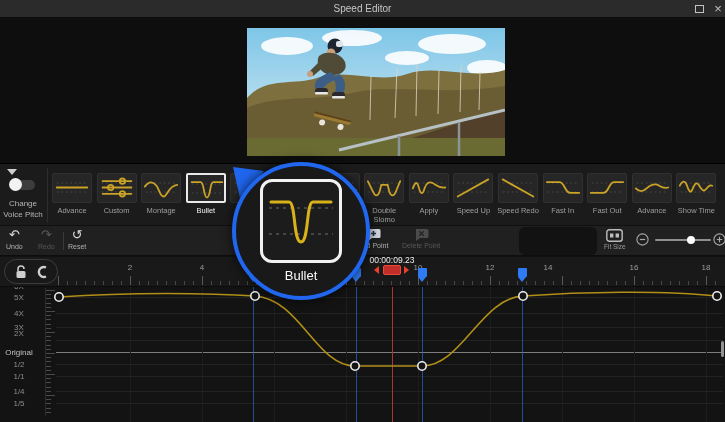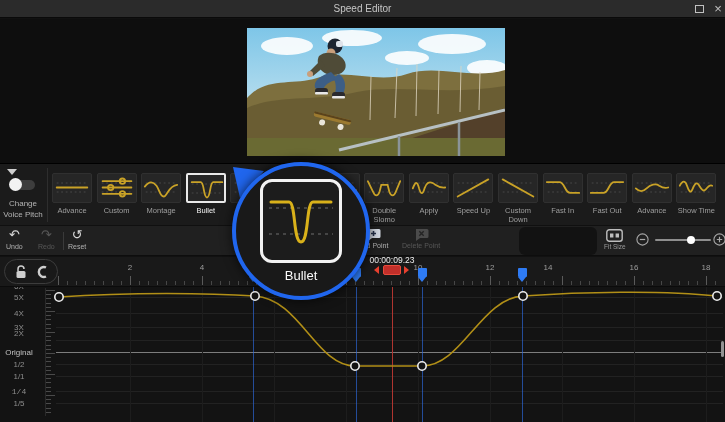--- a/index.html
+++ b/index.html
@@ -236,21 +236,21 @@
               <path d="M3,25 L37,6"></path>
             </g>
           </svg></div>
         <div class="tlabel" style="left: 451.4px;">Speed Up</div>
         <div class="tile" style="left: 498px;"><svg width="38" height="27" viewBox="0 0 40 30">
             <path d="M3,10 H37 M3,20 H37" stroke="#555" stroke-width="0.8" stroke-dasharray="2,3" fill="none"></path>
             <g fill="none" stroke="#c9a227" stroke-width="2" stroke-linecap="round">
               <path d="M3,6 L37,25"></path>
             </g>
           </svg></div>
-        <div class="tlabel" style="left: 496px;">Custom Down</div>
+        <div class="tlabel" style="left: 496px;">Speed Redo</div>
         <div class="tile" style="left: 542.6px;"><svg width="38" height="27" viewBox="0 0 40 30">
             <path d="M3,10 H37 M3,20 H37" stroke="#555" stroke-width="0.8" stroke-dasharray="2,3" fill="none"></path>
             <g fill="none" stroke="#c9a227" stroke-width="2" stroke-linecap="round">
               <path d="M2,9 H16 C22,9 22,21 28,21 H38"></path>
             </g>
           </svg></div>
         <div class="tlabel" style="left: 540.6px;">Fast In</div>
         <div class="tile" style="left: 587.2px;"><svg width="38" height="27" viewBox="0 0 40 30">
             <path d="M3,10 H37 M3,20 H37" stroke="#555" stroke-width="0.8" stroke-dasharray="2,3" fill="none"></path>
             <g fill="none" stroke="#c9a227" stroke-width="2" stroke-linecap="round">
@@ -452,21 +452,21 @@
   <div class="graph">
     <div id="yLabels">
         <div class="ylab" style="top: -1px;">6X</div>
         <div class="ylab" style="top: 10px;">5X</div>
         <div class="ylab" style="top: 26px;">4X</div>
         <div class="ylab" style="top: 40px;">3X</div>
         <div class="ylab" style="top: 46px;">2X</div>
         <div class="ylab orig" style="top: 65px;">Original</div>
         <div class="ylab" style="top: 77px;">1/2</div>
         <div class="ylab" style="top: 89px;">1/1</div>
-        <div class="ylab" style="top: 104px; font-family: Liberation Mono, monospace;">1/4</div>
+        <div class="ylab" style="top: 104px;">1/4</div>
         <div class="ylab" style="top: 116px;">1/5</div>
       </div>
     <div class="vruler">
         <div id="vTicks">
           <div class="vtick" style="top: 2px; width: 9px;"></div>
           <div class="vtick" style="top: 6.2px; width: 5px;"></div>
           <div class="vtick" style="top: 10.4px; width: 5px;"></div>
           <div class="vtick" style="top: 14.6px; width: 5px;"></div>
           <div class="vtick" style="top: 18.8px; width: 5px;"></div>
           <div class="vtick" style="top: 23px; width: 9px;"></div>

